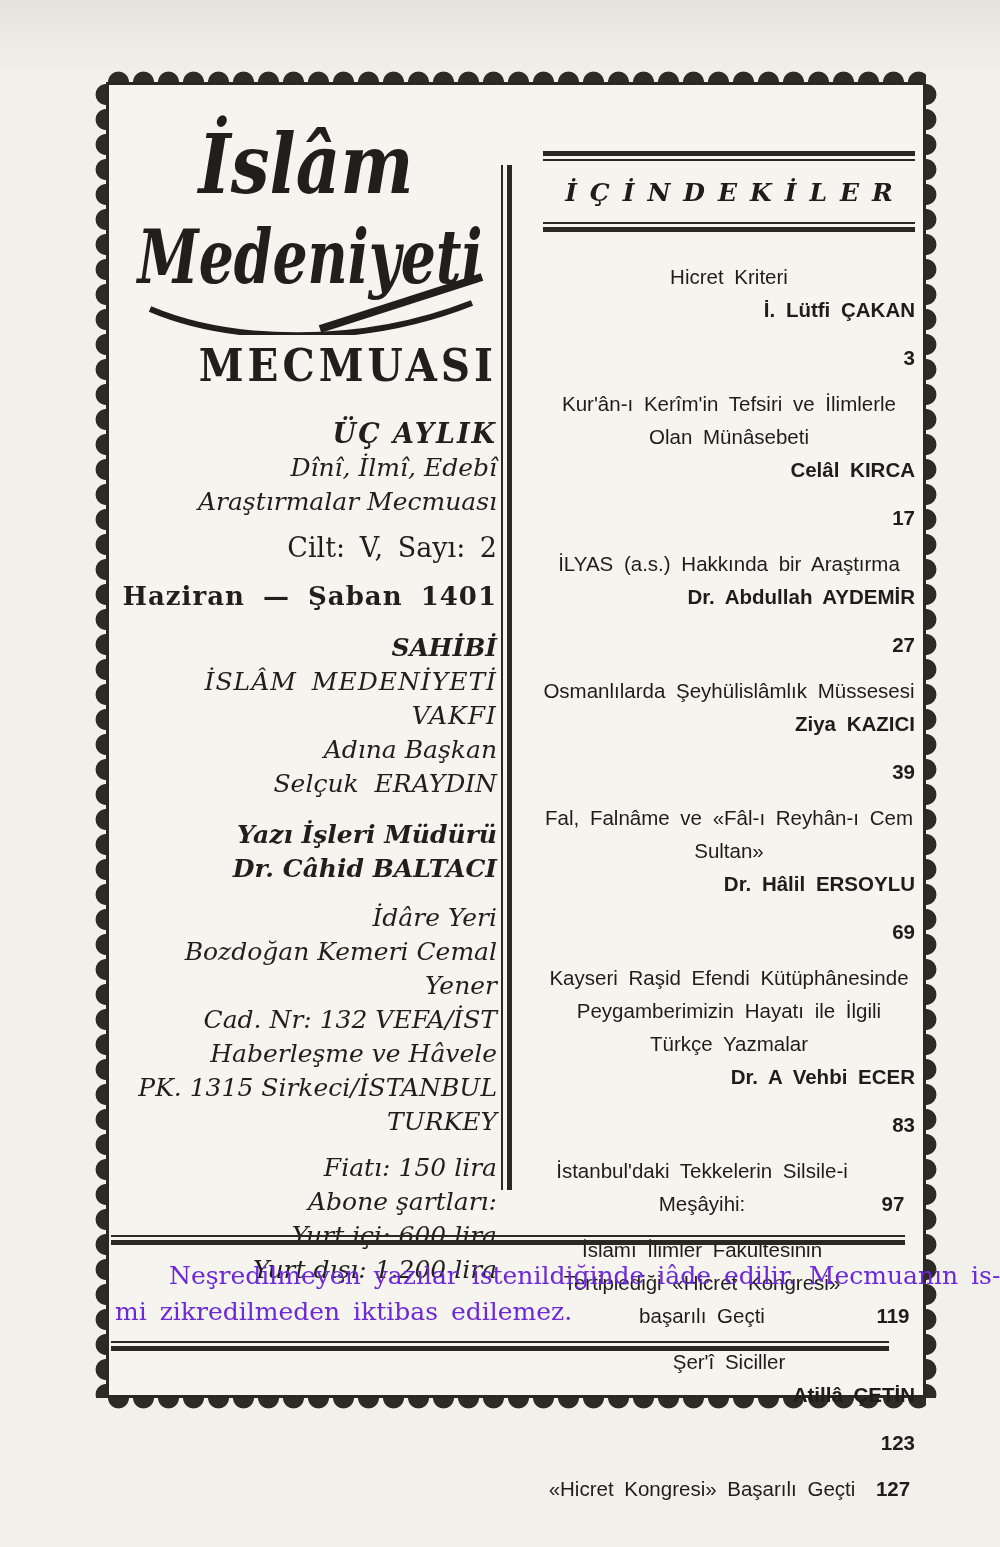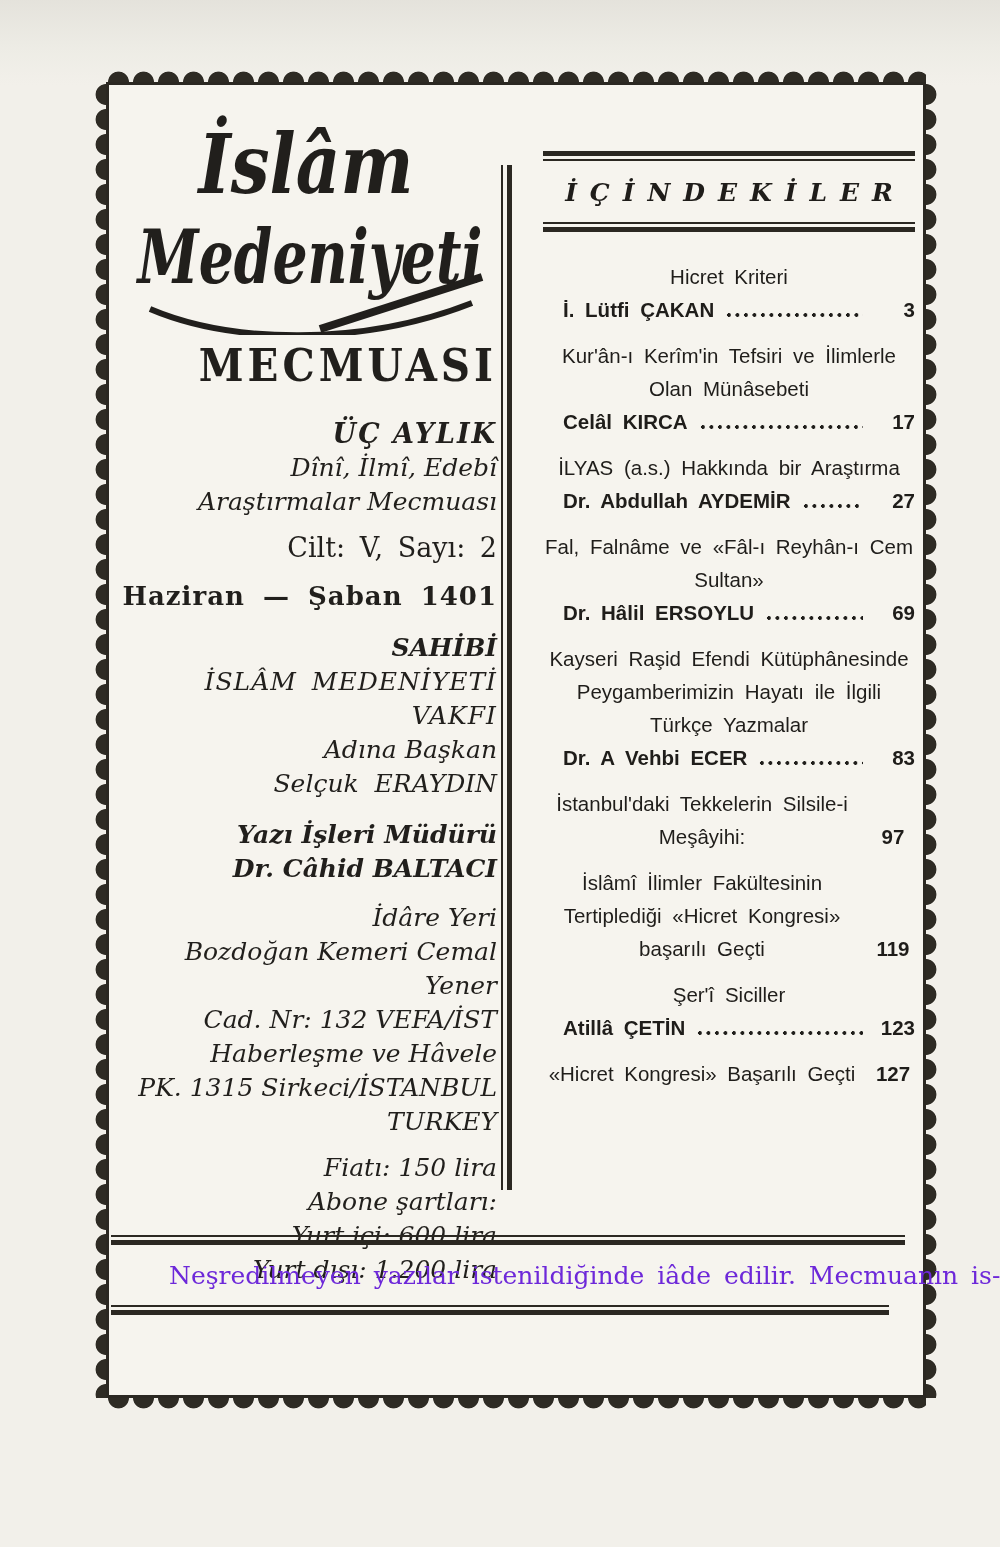--- a/index.html
+++ b/index.html
@@ -73,21 +73,21 @@
   .hrule.thick{height:5px;}
   .hrule.thin{height:2px;margin-top:3px;}
   .hrule.thin-b{height:2px;margin-bottom:3px;}
   .toc-head-title{
     text-align:center;font-family:"DejaVu Serif",serif;font-style:italic;font-weight:700;
     font-size:25px;letter-spacing:13px;padding:17px 0 15px 13px;
   }
   .toc-list{margin-top:28px;font-size:20.5px;line-height:33px;}
   .toc-entry{margin-bottom:13px;}
   .toc-title{word-spacing:5px;text-align:center;}
-  .toc-author-row{display:flex;align-items:flex-end;padding-left:20px;font-weight:700;}
+  .toc-author-row{display:flex;align-items:flex-end;padding-left:20px;font-weight:700;flex-direction:column;}
   .toc-author{white-space:nowrap;word-spacing:5px;}
   .leader{
     flex:1 1 auto;height:8px;margin:0 8px 7px 12px;
     background-image:radial-gradient(circle at 3px 4px,#1f1d1a 1.7px,transparent 2.1px);
     background-size:8.5px 8px;background-repeat:repeat-x;
   }
   .toc-page{min-width:44px;text-align:right;font-weight:700;white-space:nowrap;}
   .toc-title-row{display:flex;align-items:flex-end;}
   .toc-title-row .toc-title{flex:1 1 auto;}
   .toc-title-row .toc-page{margin-left:10px;text-align:center;}
@@ -178,20 +178,28 @@
 
       <div class="toc-entry">
         <div class="toc-title">İLYAS (a.s.) Hakkında bir Araştırma</div>
         <div class="toc-author-row">
           <span class="toc-author">Dr. Abdullah AYDEMİR</span>
           <span class="leader"></span>
           <span class="toc-page">27</span>
         </div>
       </div>
 
+      <div class="toc-entry">
+        <div class="toc-title">Osmanlılarda Şeyhülislâmlık Müssesesi</div>
+        <div class="toc-author-row">
+          <span class="toc-author">Ziya KAZICI</span>
+          <span class="leader"></span>
+          <span class="toc-page">39</span>
+        </div>
+      </div>
 
       <div class="toc-entry">
         <div class="toc-title">Fal, Falnâme ve «Fâl-ı Reyhân-ı Cem Sultan»</div>
         <div class="toc-author-row">
           <span class="toc-author">Dr. Hâlil ERSOYLU</span>
           <span class="leader"></span>
           <span class="toc-page">69</span>
         </div>
       </div>
 
@@ -237,20 +245,21 @@
     </div>
   </div>
 
   <div class="note-box">
     <div class="top-rules">
       <div class="hrule thin-b"></div>
       <div class="hrule thick"></div>
     </div>
     <p class="note-text">
       <span class="l1">Neşredilmeyen yazılar istenildiğinde iâde edilir. Mecmuanın is-</span>
+      <span class="l2">mi zikredilmeden iktibas edilemez.</span>
     </p>
     <div class="bottom-rules">
       <div class="hrule thin-b"></div>
       <div class="hrule thick"></div>
     </div>
   </div>
 
 </div>
 
 </body></html>

